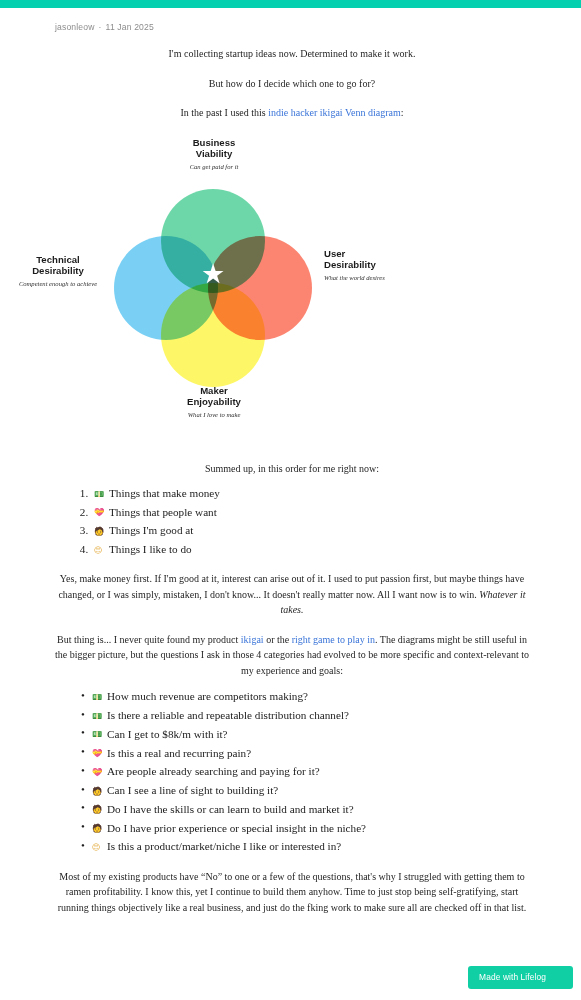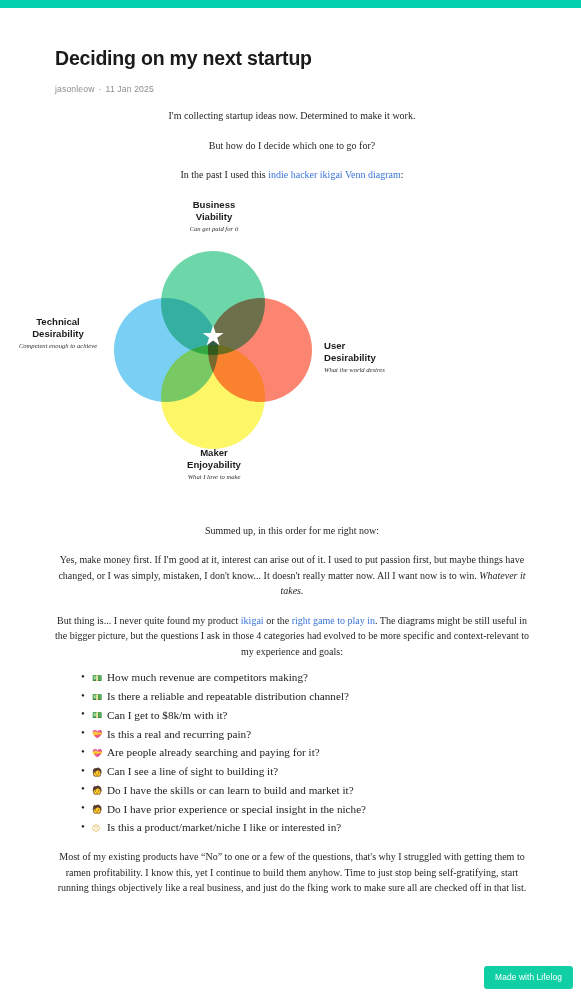--- a/index.html
+++ b/index.html
@@ -84,21 +84,21 @@
   .venn-label .lab-sub {
     display: block;
     font-family: "Liberation Serif", "DejaVu Serif", serif;
     font-style: italic;
     font-size: 6.6px;
     line-height: 1.25;
     color: #303030;
     margin-top: 3px;
   }
   #label-business { left: 168px; top: 0px; width: 92px; text-align: center; }
-  #label-user { left: 324px; top: 141px; width: 90px; text-align: left; }
+  #label-user { left: 324px; top: 111px; width: 90px; text-align: left; }
   #label-maker { left: 165px; top: 248px; width: 98px; text-align: center; }
   #label-technical { left: 14px; top: 117px; width: 88px; text-align: center; }
   #venn-circles {
     position: absolute;
     left: 113px;
     top: 50px;
     width: 200px;
     height: 200px;
   }
   .venn-circle {
@@ -168,36 +168,35 @@
 
   
   #lifelog-badge {
     position: absolute;
     right: 8px;
     bottom: 11px;
     background: #11cfa4;
     color: #ffffff;
     font-family: "Liberation Sans", "DejaVu Sans", sans-serif;
     font-size: 8.4px;
-    padding: 6px 11px 7px 11px;
+    padding: 6px 27px 7px 11px;
     border-radius: 3px;
     letter-spacing: 0.1px;
     cursor: pointer;
     white-space: nowrap;
   }
 </style>
 </head>
 <body>
 
 <div id="top-accent-bar"></div>
 
 <div id="article">
   <div class="inner">
 
-    <h1 class="post-title">Deciding on my next startup</h1>
 
     <div class="byline">
       <span>jasonleow</span><span class="sep">·</span><span>11 Jan 2025</span>
     </div>
 
     <p class="body-par">I'm collecting startup ideas now. Determined to make it work.</p>
     <p class="body-par">But how do I decide which one to go for?</p>
     <p class="body-par"><span>In the past I used this </span><a class="inline-link" href="#">indie hacker ikigai Venn diagram</a><span>:</span></p>
   </div>
 
@@ -233,20 +232,26 @@
       <div class="venn-circle" id="circle-maker"></div>
       <div class="venn-circle" id="circle-business"></div>
       <div id="venn-star">★</div>
     </div>
   </div>
 
   <div class="inner">
 
     <p class="body-par">Summed up, in this order for me right now:</p>
 
+    <ol class="ordered-list">
+      <li><span class="li-emoji emoji-money">💵</span><span>Things that make money</span></li>
+      <li><span class="li-emoji emoji-heart">💝</span><span>Things that people want</span></li>
+      <li><span class="li-emoji emoji-person">🧑</span><span>Things I'm good at</span></li>
+      <li><span class="li-emoji emoji-smile">😊</span><span>Things I like to do</span></li>
+    </ol>
 
     <p class="body-par"><span>Yes, make money first. If I'm good at it, interest can arise out of it. I used to put passion first, but maybe things have changed, or I was simply, mistaken, I don't know... It doesn't really matter now. All I want now is to win. </span><em class="ital">Whatever it takes.</em></p>
 
     <p class="body-par"><span>But thing is... I never quite found my product </span><a class="inline-link" href="#">ikigai</a><span> or the </span><a class="inline-link" href="#">right game to play in</a><span>. The diagrams might be still useful in the bigger picture, but the questions I ask in those 4 categories had evolved to be more specific and context-relevant to my experience and goals:</span></p>
 
     <ul class="bullet-list">
       <li><span class="li-emoji emoji-money">💵</span><span>How much revenue are competitors making?</span></li>
       <li><span class="li-emoji emoji-money">💵</span><span>Is there a reliable and repeatable distribution channel?</span></li>
       <li><span class="li-emoji emoji-money">💵</span><span>Can I get to $8k/m with it?</span></li>
       <li><span class="li-emoji emoji-heart">💝</span><span>Is this a real and recurring pain?</span></li>

